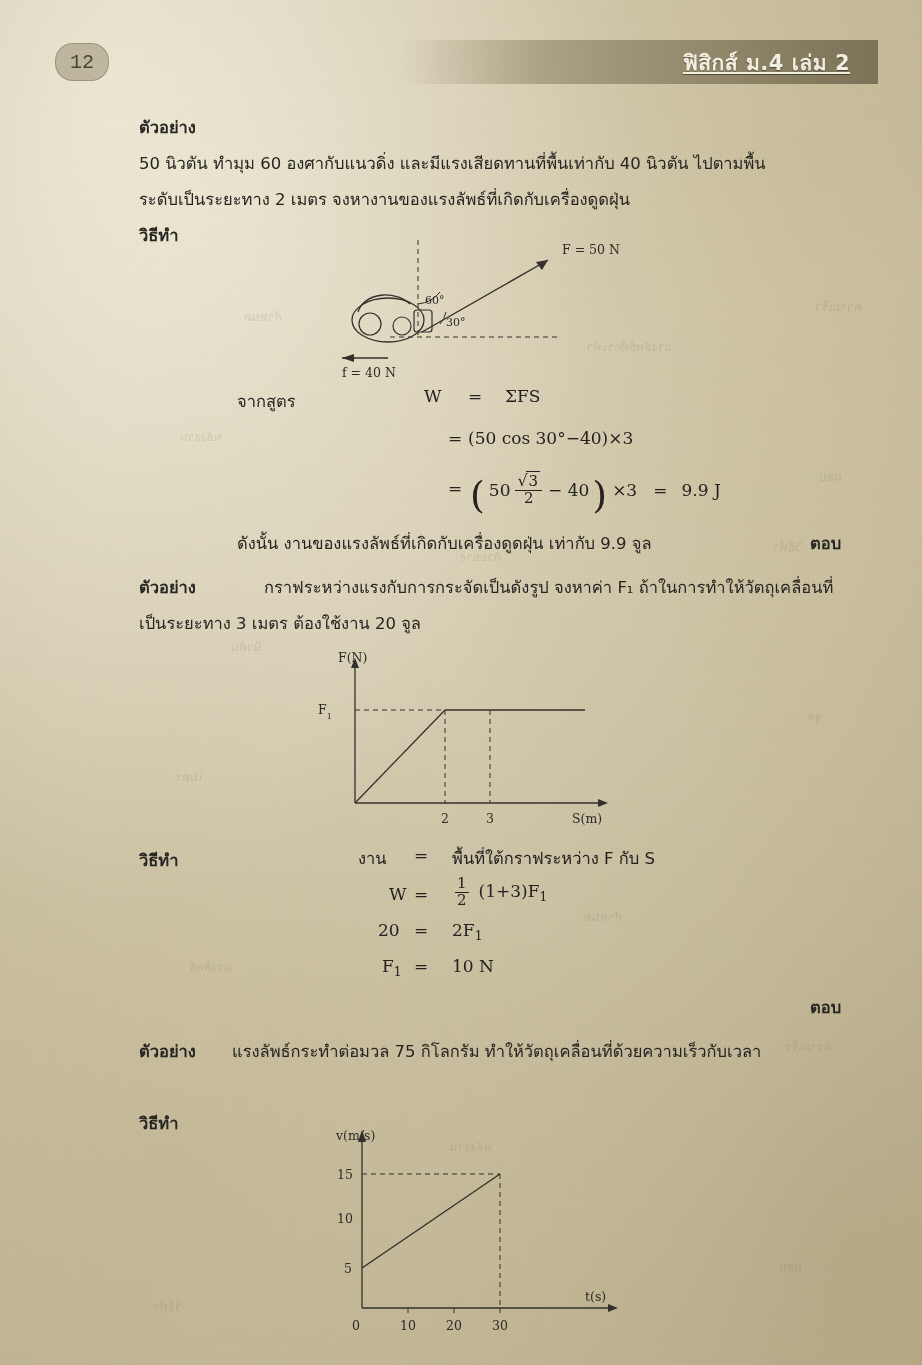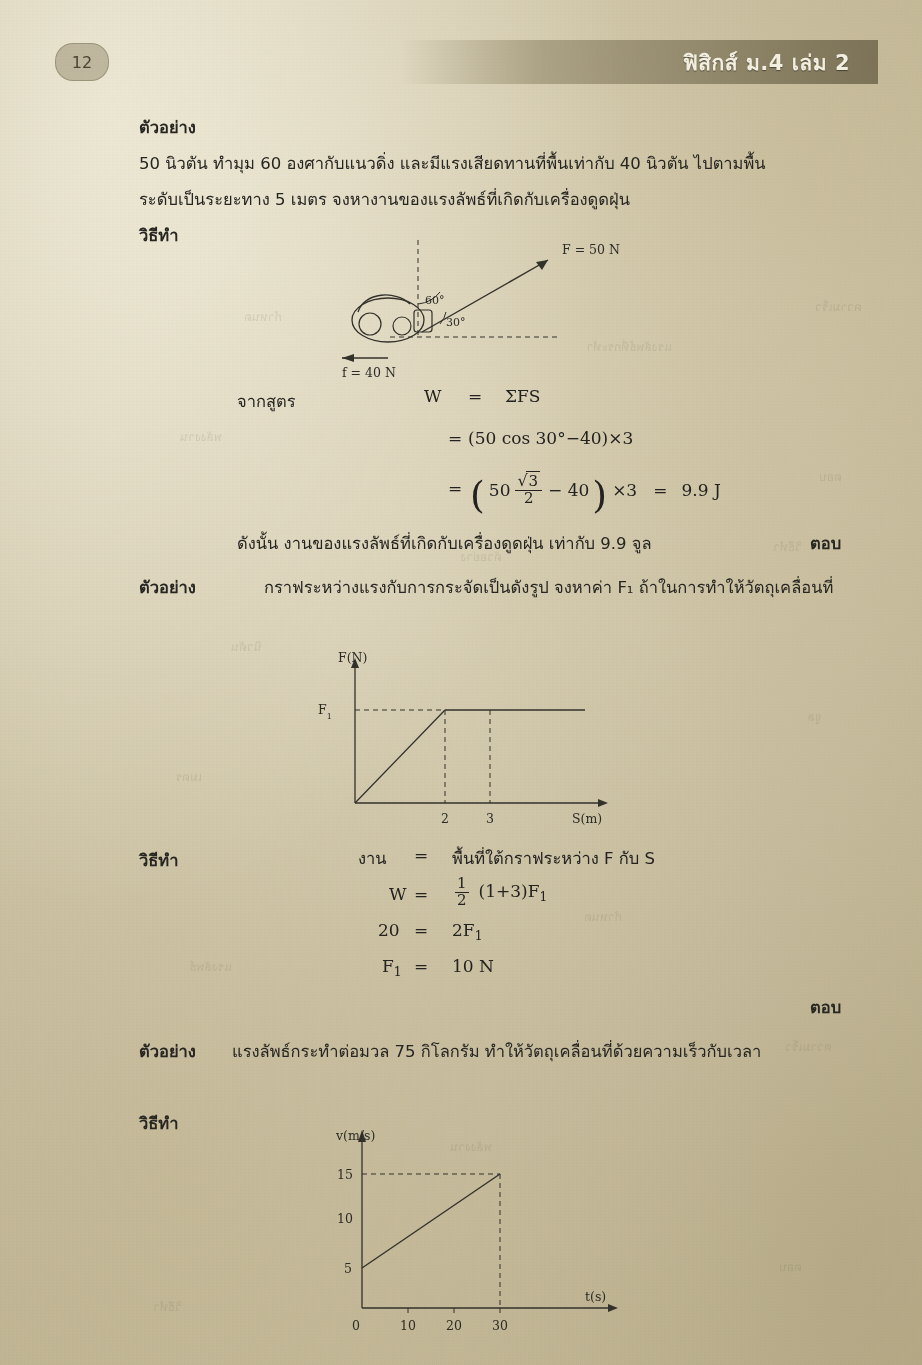--- a/index.html
+++ b/index.html
@@ -39,27 +39,28 @@
   
   .header-band{
     position:absolute;left:400px;top:40px;width:478px;height:44px;
     background:linear-gradient(90deg, rgba(150,137,100,0) 0%, rgba(120,109,78,.45) 30%, rgba(92,84,60,.70) 100%);
     border-radius:2px 0 0 2px;
   }
   .header-title{
     position:absolute;right:72px;top:46px;
     font-size:21px;font-weight:bold;color:#f3efe0;letter-spacing:.5px;
     text-shadow:0 1px 1px rgba(0,0,0,.45);
+    text-decoration:underline;
   }
   .page-badge{
     position:absolute;left:55px;top:43px;width:52px;height:36px;border-radius:18px;
     background:rgba(120,110,80,.38);
     border:1px solid rgba(90,82,58,.35);
     display:flex;align-items:center;justify-content:center;
-    color:#4a4432;font-size:16px;
+    color:#4a4432;font-size:20px;font-family:Liberation Mono, monospace;
   }
 
   
   .content{position:absolute;left:0;top:0;width:922px;height:1365px;}
   .p{
     position:absolute;
     font-family:"DejaVu Sans","Liberation Sans",sans-serif;
     font-size:16.5px;color:#262521;line-height:31px;
   }
   .lbl{font-weight:bold;}
@@ -113,21 +114,21 @@
 <div class="header-band"></div>
 <div class="page-badge">
   <span>12</span>
 </div>
 <div class="header-title">ฟิสิกส์ ม.4 เล่ม 2</div>
 
 <div class="content">
 
   <div class="p lbl" style="left:139px;top:112px;">ตัวอย่าง</div>
   <div class="p" style="left:139px;top:148px;width:760px;">50 นิวตัน ทำมุม 60 องศากับแนวดิ่ง และมีแรงเสียดทานที่พื้นเท่ากับ 40 นิวตัน ไปตามพื้น</div>
-  <div class="p" style="left:139px;top:184px;width:760px;">ระดับเป็นระยะทาง 5 เมตร จงหางานของแรงลัพธ์ที่เกิดกับเครื่องดูดฝุ่น</div>
+  <div class="p" style="left:139px;top:184px;width:760px;">ระดับเป็นระยะทาง 2 เมตร จงหางานของแรงลัพธ์ที่เกิดกับเครื่องดูดฝุ่น</div>
   <div class="p lbl" style="left:139px;top:220px;">วิธีทำ</div>
 
   <div class="fig" style="left:330px;top:232px;">
     <svg width="330" height="150" viewBox="0 0 330 150">
 
       <line class="dash" x1="88" y1="8" x2="88" y2="105" stroke-width="1"></line>
 
       <line class="dash" x1="60" y1="105" x2="230" y2="105" stroke-width="1"></line>
 
       <line class="stroke" x1="92" y1="100" x2="218" y2="28" stroke-width="1.4"></line>
@@ -173,20 +174,21 @@
     <span style="margin-left:5px;">×3</span>
     <span style="margin-left:16px;">=</span>
     <span style="margin-left:14px;">9.9 J</span>
   </div>
 
   <div class="p" style="left:237px;top:528px;">ดังนั้น งานของแรงลัพธ์ที่เกิดกับเครื่องดูดฝุ่น เท่ากับ 9.9 จูล</div>
   <div class="p ans" style="left:810px;top:528px;">ตอบ</div>
 
   <div class="p lbl" style="left:139px;top:572px;">ตัวอย่าง</div>
   <div class="p" style="left:232px;top:572px;margin-left:32px;">กราฟระหว่างแรงกับการกระจัดเป็นดังรูป จงหาค่า F₁ ถ้าในการทำให้วัตถุเคลื่อนที่</div>
+  <div class="p" style="left:139px;top:608px;">เป็นระยะทาง 3 เมตร ต้องใช้งาน 20 จูล</div>
 
   <div class="fig" style="left:300px;top:648px;">
     <svg width="330" height="180" viewBox="0 0 330 180">
 
       <line class="stroke" x1="55" y1="18" x2="55" y2="155" stroke-width="1.3"></line>
       <polygon points="55,10 51,20 59,20" fill="#33312b"></polygon>
       <line class="stroke" x1="55" y1="155" x2="300" y2="155" stroke-width="1.3"></line>
       <polygon points="308,155 298,151 298,159" fill="#33312b"></polygon>
 
       <line class="stroke" x1="55" y1="155" x2="145" y2="62" stroke-width="1.3"></line>

